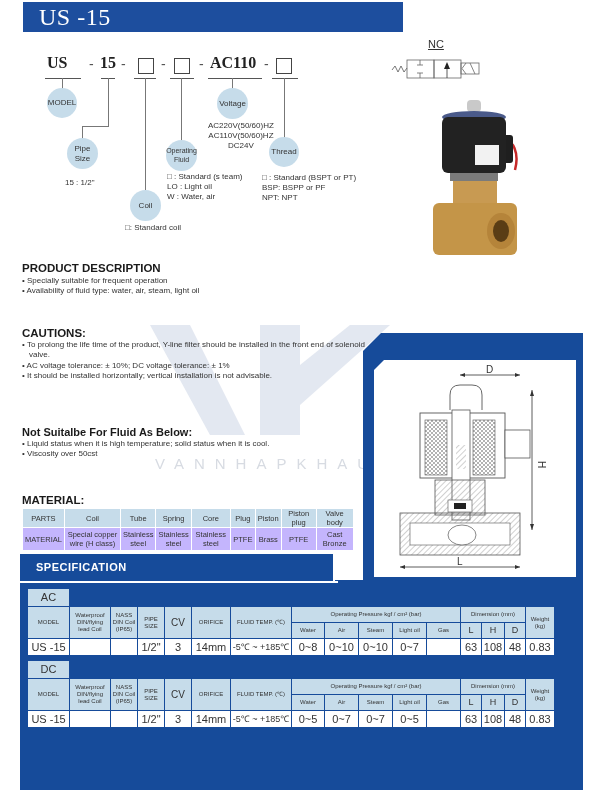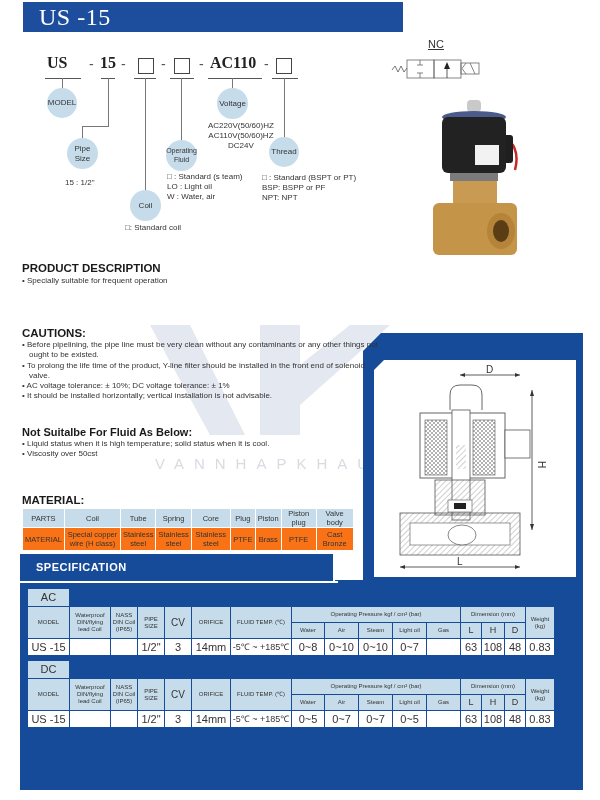--- a/index.html
+++ b/index.html
@@ -28,21 +28,21 @@
   .bullets { position: absolute; font-size: 8px; color: #333; line-height: 10.3px; }
   .bullets div { padding-left: 7px; text-indent: -7px; }
 
   
   .wm-text { position: absolute; left: 155px; top: 455px; font-size: 15px; letter-spacing: 10px; color: #d7dbe2; z-index: 0; }
 
   
   .mat-table { position: absolute; left: 22px; top: 508px; border-collapse: separate; border-spacing: 1px; font-size: 7.5px; text-align: center; }
   .mat-table td { padding: 0 2px; color: #333; }
   .mat-table tr.h td { background: #c6dcea; height: 11px; }
-  .mat-table tr.v td { background: #f97316; height: 22px; line-height: 9px; }
+  .mat-table tr.v td { background: #c4b5fd; height: 22px; line-height: 9px; }
   .spec-panel { position: absolute; left: 20px; top: 580px; width: 563px; height: 210px; background: #164b9a; }
   .spec-head { position: absolute; left: 20px; top: 554px; width: 315px; height: 27px; background: #164b9a; border-right: 2px solid #fff; }
   .spec-head span { position: absolute; left: 16px; top: 7px; color: #fff; font-weight: bold; font-size: 11px; letter-spacing: 0.5px; }
   .spec-topline { position: absolute; left: 20px; top: 581px; width: 318px; height: 2px; background: #fff; }
 
   .diagram-frame { position: absolute; left: 363px; top: 333px; width: 220px; height: 250px; background: #164b9a; clip-path: polygon(18px 0, 100% 0, 100% 100%, 0 100%, 0 18px); }
   .diagram-inner { position: absolute; left: 374px; top: 360px; width: 202px; height: 217px; background: #fff; clip-path: polygon(10px 0, 100% 0, 100% 100%, 0 100%, 0 10px); }
 
   
   .spec-table { position: absolute; border-collapse: separate; border-spacing: 1px; text-align: center; color: #333; }
@@ -137,32 +137,32 @@
   <rect x="35" y="78" width="48" height="8" fill="#7b7b7b"></rect>
   <rect x="38" y="86" width="44" height="22" fill="#c89a52"></rect>
   <rect x="18" y="108" width="84" height="52" rx="6" fill="#c49548"></rect>
   <ellipse cx="86" cy="136" rx="14" ry="18" fill="#b5843a"></ellipse>
   <ellipse cx="86" cy="136" rx="8" ry="11" fill="#5a3d15"></ellipse>
 </svg>
 
 <div class="sec-h" style="left:22px;top:262px;font-size:11.5px;">PRODUCT DESCRIPTION</div>
 <div class="bullets" style="left:22px;top:276px;width:365px;">
   <div>• Specially suitable for frequent operation</div>
+  <div>• Availability of fluid type: water, air, steam, light oil</div>
 </div>
 
 <svg style="position:absolute;left:150px;top:325px;z-index:0;" width="260" height="140" viewBox="0 0 260 140">
   <polygon points="0,0 40,0 95,110 60,110" fill="#e3e8f1"></polygon>
   <polygon points="110,0 150,0 150,110 110,110" fill="#e3e8f1"></polygon>
   <polygon points="150,40 200,0 240,0 150,80" fill="#e3e8f1"></polygon>
 </svg>
 <div class="wm-text">VANNHAPKHAU.COM.VN</div>
 
 <div class="sec-h" style="left:22px;top:327px;font-size:11.5px;z-index:1;">CAUTIONS:</div>
 <div class="bullets" style="left:22px;top:340px;width:360px;z-index:1;">
-  <div>• Before pipelining, the pipe line must be very clean without any contaminants or any other things not ought to be existed.</div>
   <div>• To prolong the life time of the product, Y-line filter should be installed in the front end of solenoid valve.</div>
   <div>• AC voltage tolerance: ± 10%; DC voltage tolerance: ± 1%</div>
   <div>• It should be installed horizontally; vertical installation is not advisable.</div>
 </div>
 
 <div class="sec-h" style="left:22px;top:426px;font-size:11px;z-index:1;">Not Suitalbe For Fluid As Below:</div>
 <div class="bullets" style="left:22px;top:439px;width:340px;z-index:1;">
   <div>• Liquid status when it is high temperature; solid status when it is cool.</div>
   <div>• Viscosity over 50cst</div>
 </div>

